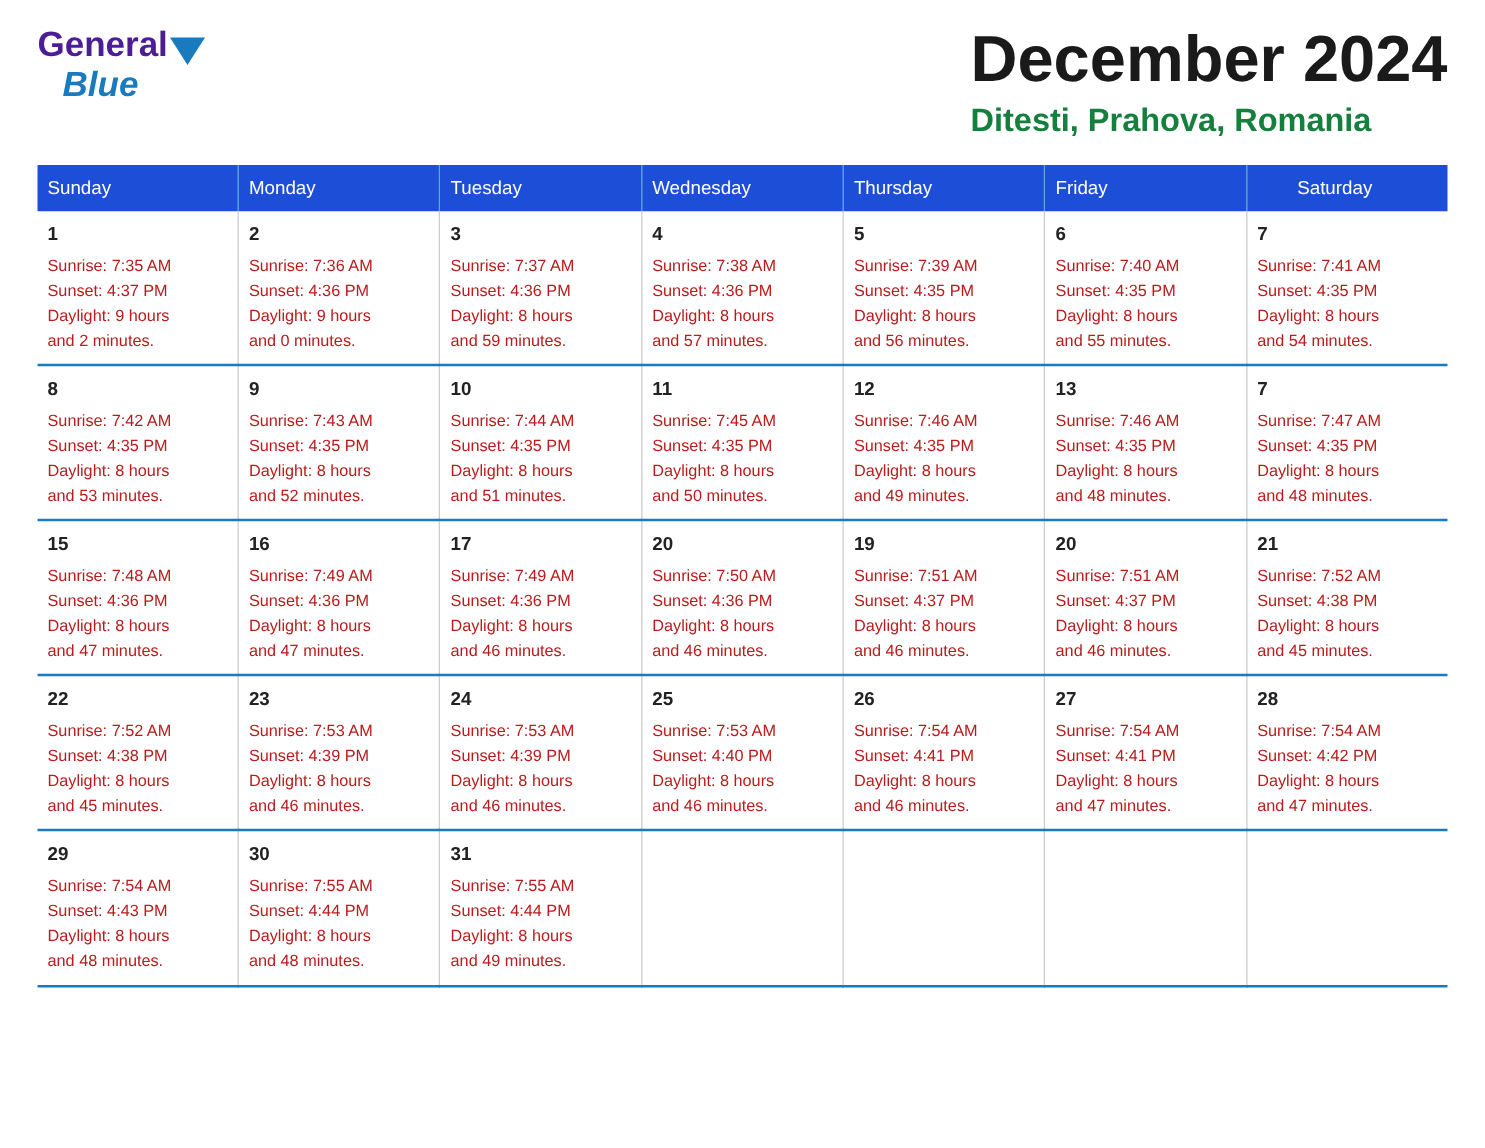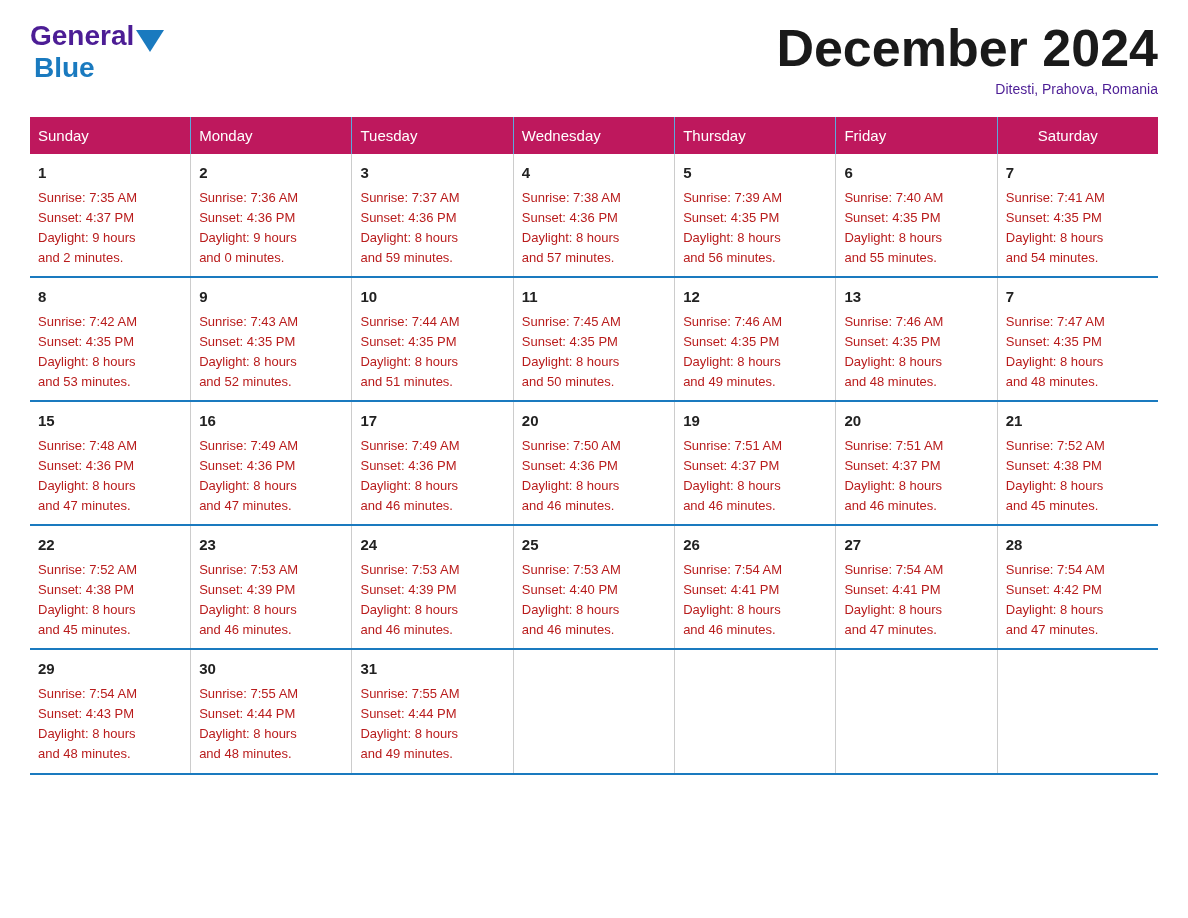--- a/index.html
+++ b/index.html
@@ -32,52 +32,53 @@
       border-left: 14px solid transparent;
       border-right: 14px solid transparent;
       border-top: 22px solid #1a7abf;
       margin-left: 2px;
       margin-top: 4px;
     }
     .logo-blue {
       font-size: 28px;
       font-weight: bold;
       color: #1a7abf;
-      margin-left: 4px;
+      margin-left: 20px;
+      font-style: italic;
     }
     .logo-row {
       display: flex;
       flex-direction: column;
     }
     .logo-top-row {
       display: flex;
       align-items: flex-end;
     }
     .title-block {
-      text-align: right;
+      text-align: left;
     }
     .title-block h1 {
       font-size: 52px;
       font-weight: bold;
       color: #1a1a1a;
       line-height: 1.1;
     }
     .title-block h2 {
-      font-size: 14px;
-      font-weight: normal;
-      color: #4c1d95;
+      font-size: 26px;
+      font-weight: bold;
+      color: #15803d;
       margin-top: 4px;
     }
     table {
       width: 100%;
       border-collapse: collapse;
       font-size: 13.5px;
     }
     thead tr th {
-      background-color: #be185d;
+      background-color: #1d4ed8;
       color: #fff;
       padding: 10px 8px;
       text-align: left;
       font-size: 15px;
       font-weight: normal;
       border-right: 1px solid #5aaadd;
     }
     thead tr th:last-child {
       border-right: none;
       padding-left: 40px;

